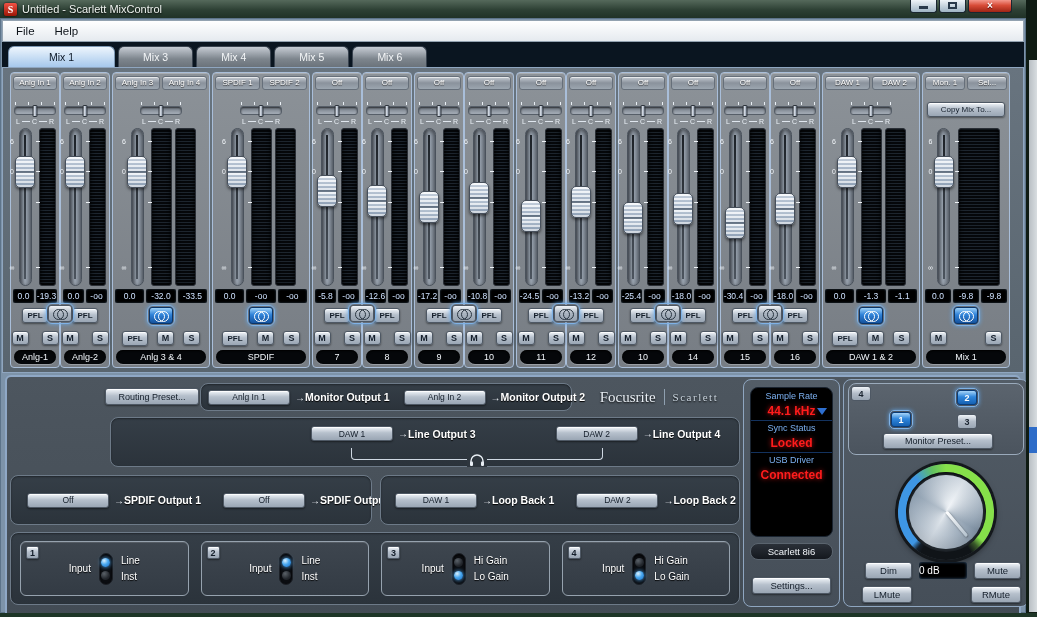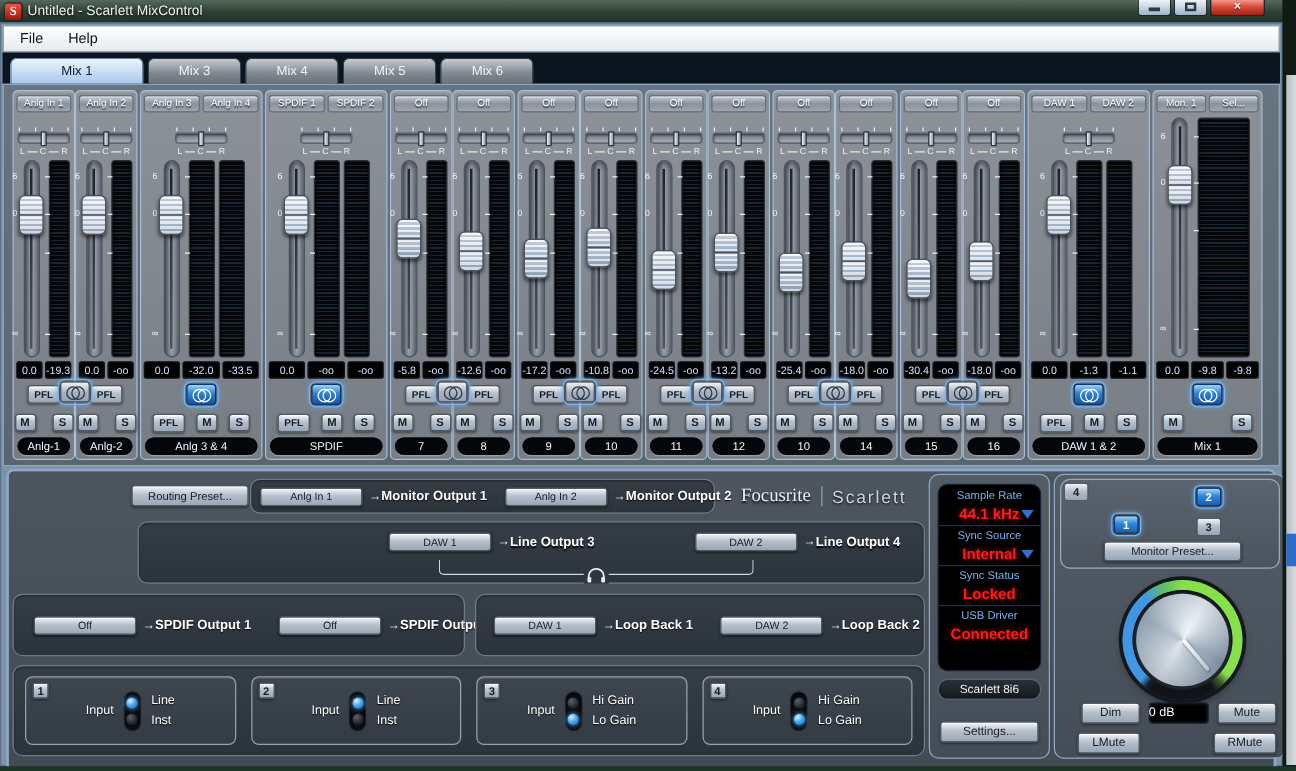--- a/index.html
+++ b/index.html
@@ -118,21 +118,21 @@
 .routing{position:absolute;left:3px;top:2px;width:730px;height:228px;}
 .rp-btn{position:absolute;left:95px;top:9px;width:94px;height:17px;font-size:9px;font-weight:normal;}
 .dpanel{background:linear-gradient(#353e47,#2b333b);border:1px solid #6d7a88;border-radius:8px;
   box-shadow:inset 0 1px 2px rgba(0,0,0,.4);}
 .r1panel{position:absolute;left:190px;top:4px;width:372px;height:28px;display:flex;align-items:center;
   gap:14px;padding:0 7px;}
 .brand{position:absolute;left:573px;top:6px;width:152px;height:24px;display:flex;align-items:center;
   justify-content:center;gap:8px;}
 .brand .f{font-family:"Liberation Serif",serif;font-size:15px;color:#e9eff5;text-shadow:0 1px 2px #000;}
 .brand .bar{width:1px;height:16px;background:#8fa0b0;}
-.brand .s{font-size:14px;color:#ccd7e1;letter-spacing:1.5px;text-shadow:0 1px 2px #000;}
+.brand .s{font-size:11px;color:#ccd7e1;letter-spacing:1.5px;text-shadow:0 1px 2px #000;font-family:Liberation Serif, serif;}
 .r2panel{position:absolute;left:100px;top:38px;width:630px;height:50px;}
 .r2items{display:flex;gap:80px;padding:8px 0 0 200px;}
 .hp{position:absolute;left:240px;top:30px;width:252px;height:12px;border-left:1px solid #cfd8e2;
   border-right:1px solid #cfd8e2;border-bottom:1px solid #cfd8e2;border-radius:0 0 4px 4px;}
 .hp-ic{position:absolute;left:50%;bottom:-8px;transform:translateX(-50%);background:#2e363e;
   padding:0 2px;line-height:0;}
 .r3a{position:absolute;left:0;top:96px;width:362px;height:50px;display:flex;align-items:center;
   gap:22px;padding:0 16px;}
 .r3b{position:absolute;left:370px;top:96px;width:360px;height:50px;display:flex;align-items:center;
   gap:22px;padding:0 14px;}
@@ -1045,20 +1045,23 @@
               <button class="btn3d mbtn">M</button>
               <button class="btn3d mbtn">S</button>
             </div>
             <div class="nameplate">DAW 1 &amp; 2</div>
           </div>
           <div class="strip master">
             <div class="hdr-row">
               <button class="hdr-btn">Mon. 1</button>
               <button class="hdr-btn">Sel...</button>
             </div>
+            <div class="copy-row">
+              <button class="btn3d copy">Copy Mix To...</button>
+            </div>
             <div class="fader-area">
               <div class="fcol">
                 <div class="fgroove"></div>
                 <span class="fs fs6">6</span>
                 <span class="fs fs0">0</span>
                 <span class="fs fsi">∞</span>
                 <span class="ft" style="top: 8%;"></span>
                 <span class="ft" style="top: 27%;"></span>
                 <span class="ft" style="top: 47%;"></span>
                 <span class="ft" style="top: 88%;"></span>
@@ -1214,24 +1217,20 @@
             </div>
         </div>
 
         <div class="status">
           <div class="sbox" id="status-rows">
               <div class="srow">
                 <div class="slabel">Sample Rate</div>
                 <div class="sval">44.1 kHz<span class="sdrop"></span></div>
               </div>
               <div class="srow">
-                <div class="slabel">Sync Source</div>
-                <div class="sval">Internal<span class="sdrop"></span></div>
-              </div>
-              <div class="srow">
                 <div class="slabel">Sync Status</div>
                 <div class="sval">Locked</div>
               </div>
               <div class="srow">
                 <div class="slabel">USB Driver</div>
                 <div class="sval">Connected</div>
               </div>
             </div>
           <div class="device">Scarlett 8i6</div>
           <button class="btn3d sbtn">Settings...</button>

